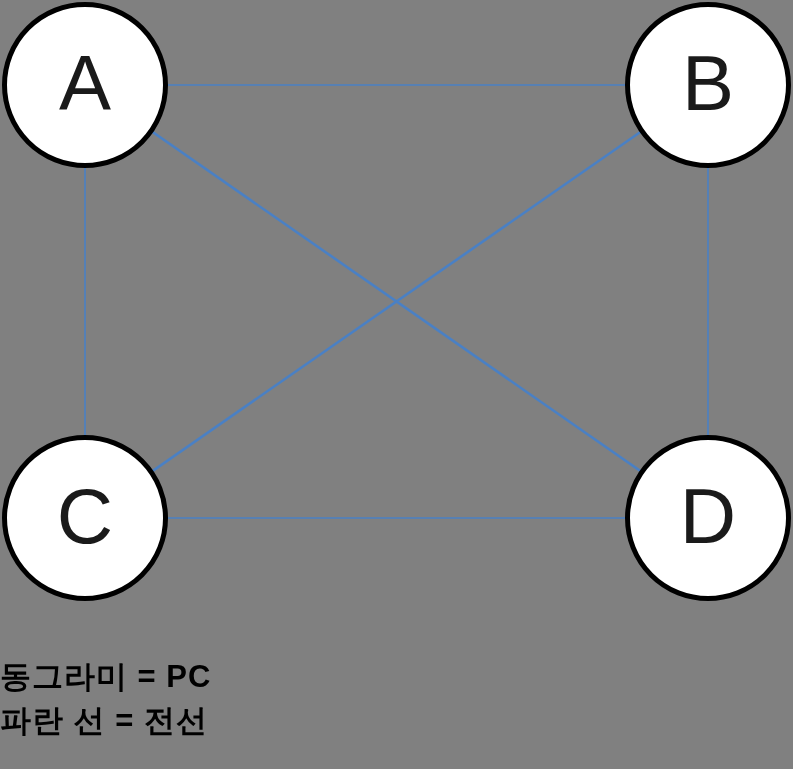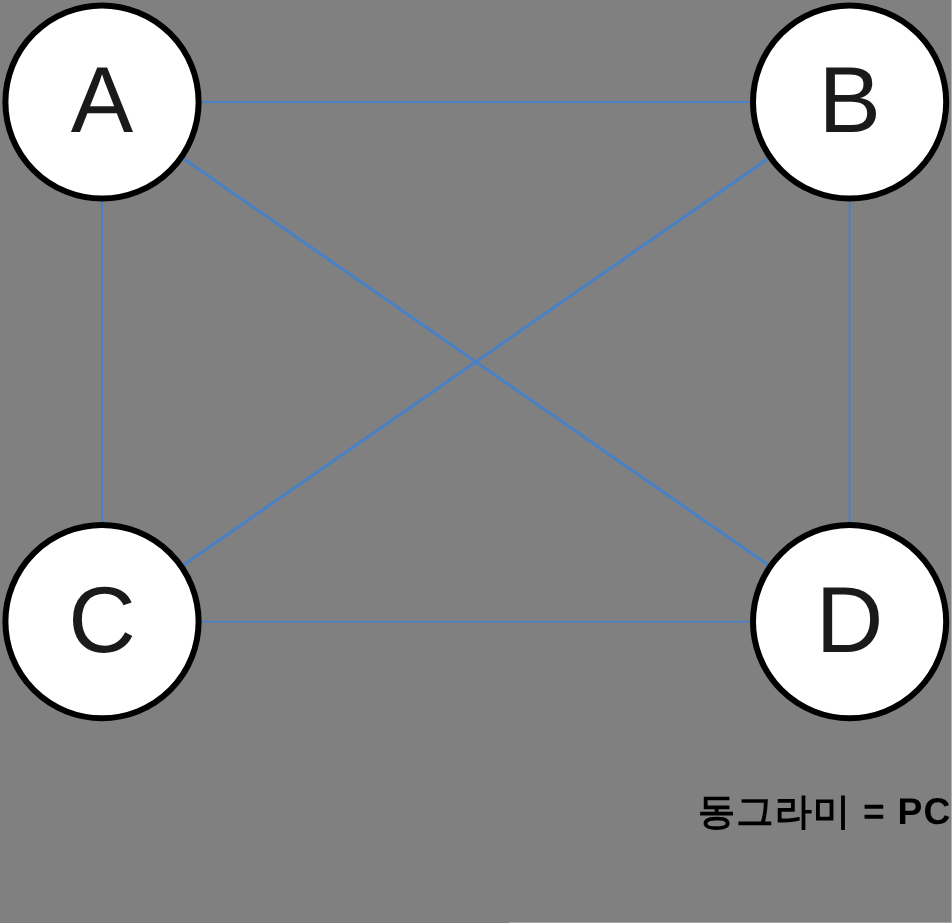--- a/index.html
+++ b/index.html
@@ -43,21 +43,21 @@
   }
   .node-a { left: 2px;   top: 2px; }
   .node-b { left: 625px; top: 2px; }
   .node-c { left: 2px;   top: 435px; }
   .node-d { left: 625px; top: 435px; }
   .caption {
     position: absolute;
     left: 0;
     top: 655px;
     width: 100%;
-    text-align: right;
+    text-align: left;
     color: #000000;
     font-size: 31px;
     font-weight: bold;
     line-height: 44px;
     letter-spacing: 1px;
   }
 </style>
 </head>
 <body>
 
@@ -80,15 +80,16 @@
   </div>
   <div class="node node-c">
     <span class="node-label">C</span>
   </div>
   <div class="node node-d">
     <span class="node-label">D</span>
   </div>
 
   <div class="caption">
     <div>동그라미 = PC</div>
+    <div>파란 선 = 전선</div>
   </div>
 
 </div>
 
 </body></html>

